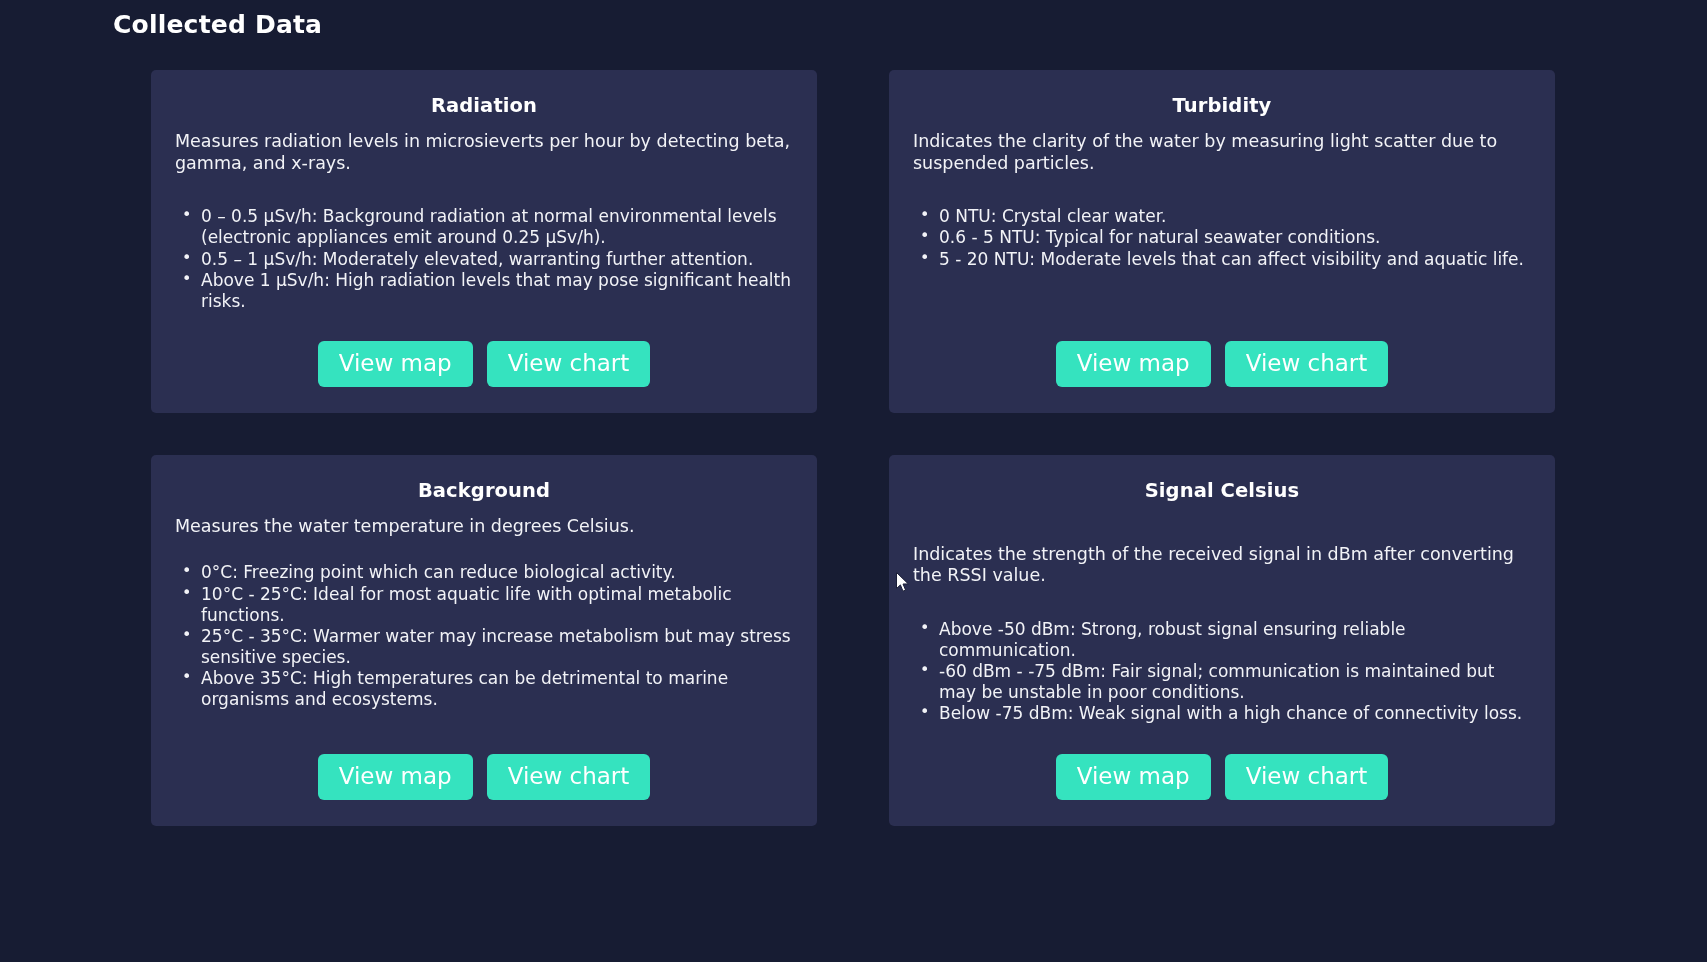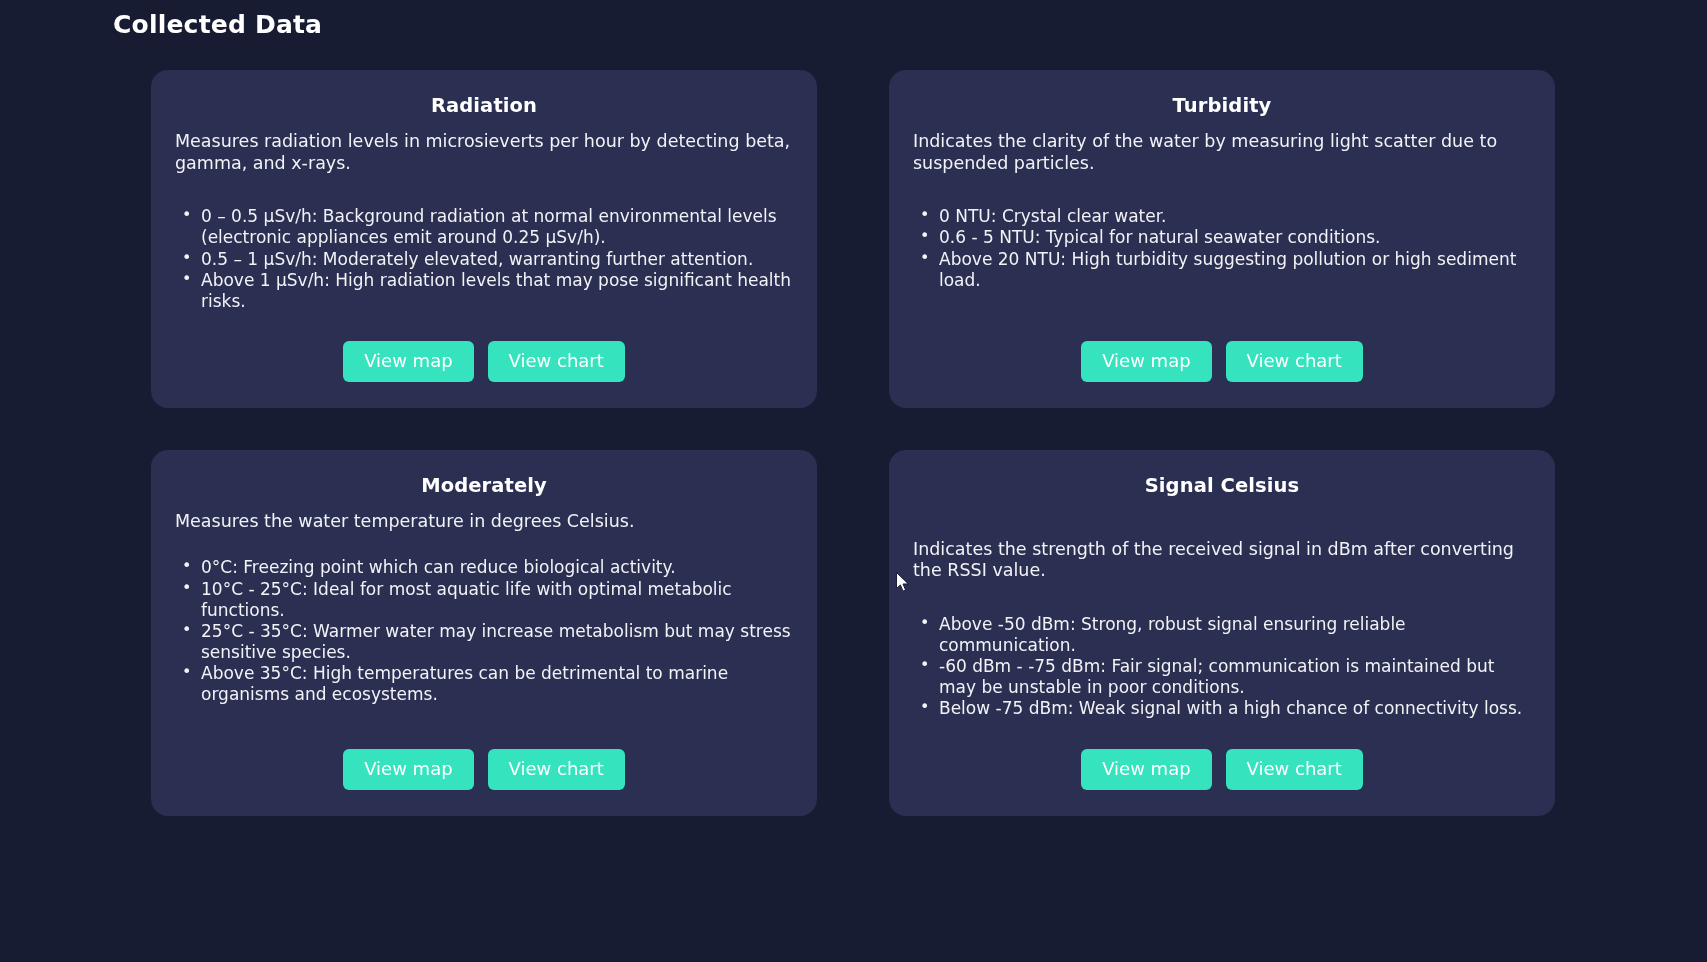--- a/index.html
+++ b/index.html
@@ -37,21 +37,21 @@
     width: 1707px;
     display: grid;
     grid-template-columns: 1fr 1fr;
     column-gap: 72px;
     row-gap: 42px;
     padding: 0 152px 0 151px;
   }
 
   .card {
     background: #2b2f51;
-    border-radius: 17px;
+    border-radius: 5px;
     padding: 24px 24px 26px 24px;
     display: flex;
     flex-direction: column;
   }
 
   .card-title {
     text-align: center;
     font-size: 19.5px;
     font-weight: bold;
     color: #ffffff;
@@ -97,21 +97,21 @@
     gap: 14px;
     margin-top: 29px;
   }
 
   .btn {
     background: #35e3bf;
     color: #ffffff;
     border: none;
     border-radius: 6px;
     padding: 11px 21px 12px 21px;
-    font-size: 18px;
+    font-size: 23px;
     font-family: inherit;
     line-height: 1;
     cursor: pointer;
     white-space: nowrap;
   }
 
   
   .card--radiation .card-desc { margin-bottom: 32px; }
   .card--turbidity .card-desc { margin-bottom: 32px; }
   .card--temperature .card-desc { margin-bottom: 25px; }
@@ -148,30 +148,30 @@
         <button class="btn">View chart</button>
       </div>
     </div>
 
     <div class="card card--turbidity">
       <div class="card-title">Turbidity</div>
       <div class="card-desc">Indicates the clarity of the water by measuring light scatter due to suspended particles.</div>
       <ul class="card-list">
         <li>0 NTU: Crystal clear water.</li>
         <li>0.6 - 5 NTU: Typical for natural seawater conditions.</li>
-        <li>Above 20 NTU: High turbidity suggesting pollution or high sediment load.</li>
+        <li>5 - 20 NTU: Moderate levels that can affect visibility and aquatic life.</li>
       </ul>
       <div class="card-actions">
         <button class="btn">View map</button>
         <button class="btn">View chart</button>
       </div>
     </div>
 
     <div class="card card--temperature">
-      <div class="card-title">Moderately</div>
+      <div class="card-title">Background</div>
       <div class="card-desc">Measures the water temperature in degrees Celsius.</div>
       <ul class="card-list">
         <li>0°C: Freezing point which can reduce biological activity.</li>
         <li>10°C - 25°C: Ideal for most aquatic life with optimal metabolic functions.</li>
         <li>25°C - 35°C: Warmer water may increase metabolism but may stress sensitive species.</li>
         <li>Above 35°C: High temperatures can be detrimental to marine organisms and ecosystems.</li>
       </ul>
       <div class="card-actions">
         <button class="btn">View map</button>
         <button class="btn">View chart</button>

